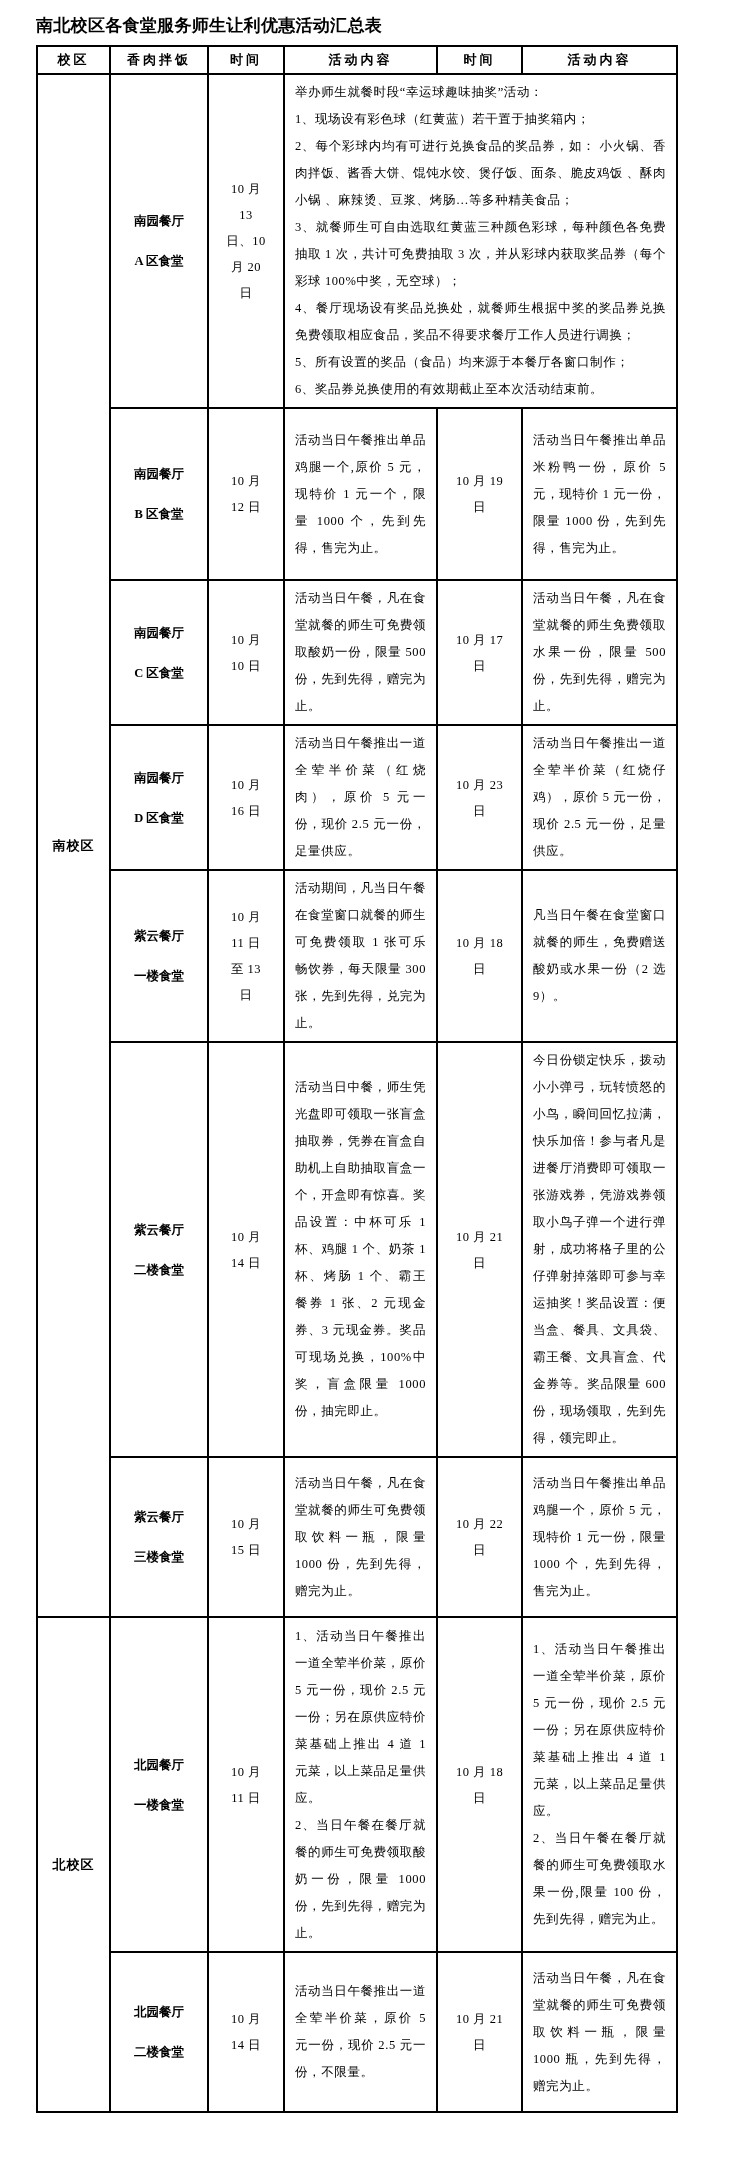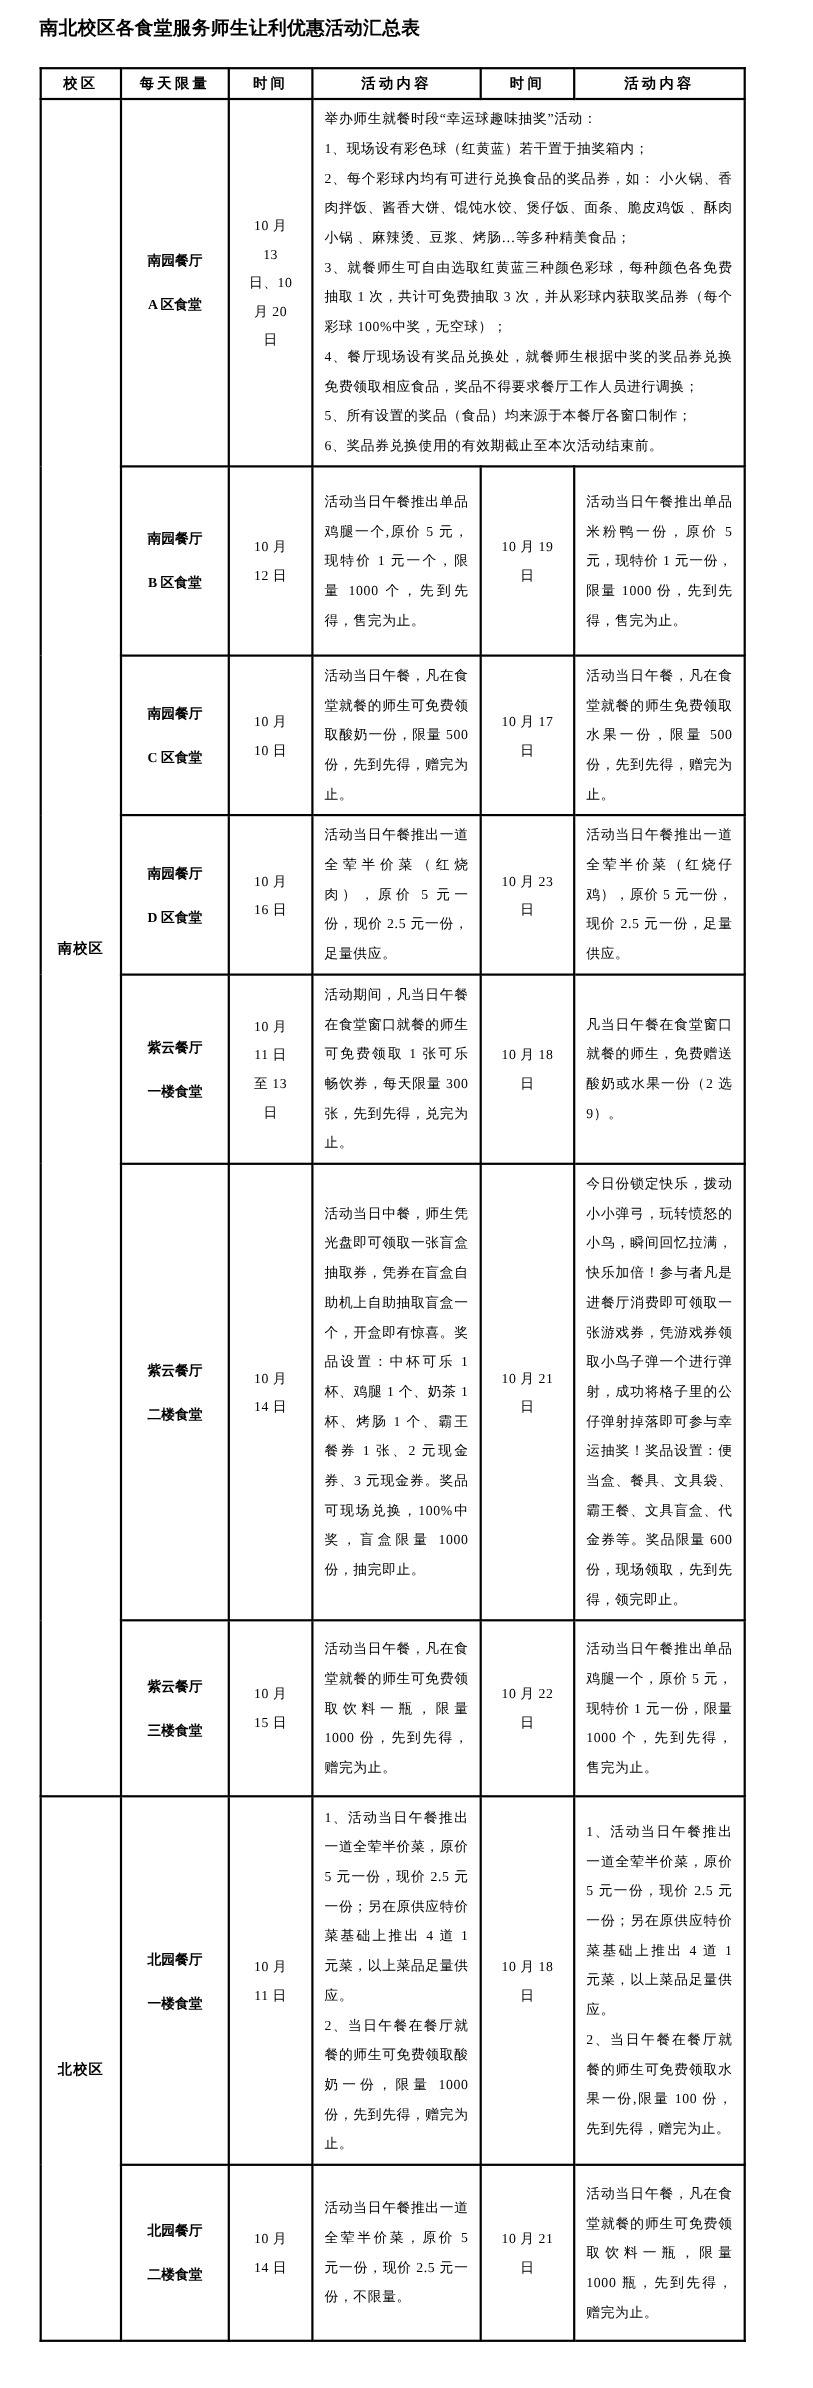--- a/index.html
+++ b/index.html
@@ -3,21 +3,21 @@
 <meta charset="utf-8">
 <style>
   * { box-sizing: border-box; }
   html,body { margin:0; padding:0; background:#ffffff; }
   .page {
     width:739px; min-height:2171px; background:#fff; color:#000;
     font-family:"Liberation Serif","DejaVu Serif",serif;
     padding:14px 0 0 36px;
   }
   .title {
-    font-size:17px; font-weight:bold; margin:0 0 24px 0; letter-spacing:0.3px;
+    font-size:17px; font-weight:bold; margin:0 0 8px 0; letter-spacing:0.3px;
     white-space:nowrap;
   }
   table.summary {
     border-collapse:collapse; table-layout:fixed; width:640px;
   }
   table.summary th, table.summary td {
     border:2px solid #000; vertical-align:middle;
   }
   th.hdr {
     font-size:13px; font-weight:bold; text-align:center; letter-spacing:3px; padding:4px 1px;
@@ -51,21 +51,21 @@
       <col style="width:73px">
         <col style="width:98px">
         <col style="width:76px">
       <col style="width:153px">
         <col style="width:85px">
         <col style="width:155px">
     </colgroup>
     <thead>
       <tr style="height:24px">
         <th class="hdr">校区</th>
-        <th class="hdr">每天限量</th>
+        <th class="hdr">香肉拌饭</th>
         <th class="hdr">时间</th>
         <th class="hdr">活动内容</th>
         <th class="hdr">时间</th>
         <th class="hdr">活动内容</th>
       </tr>
     </thead>
     <tbody>
 
       <tr style="height:333px">
         <td class="campus" rowspan="7">南校区</td>

